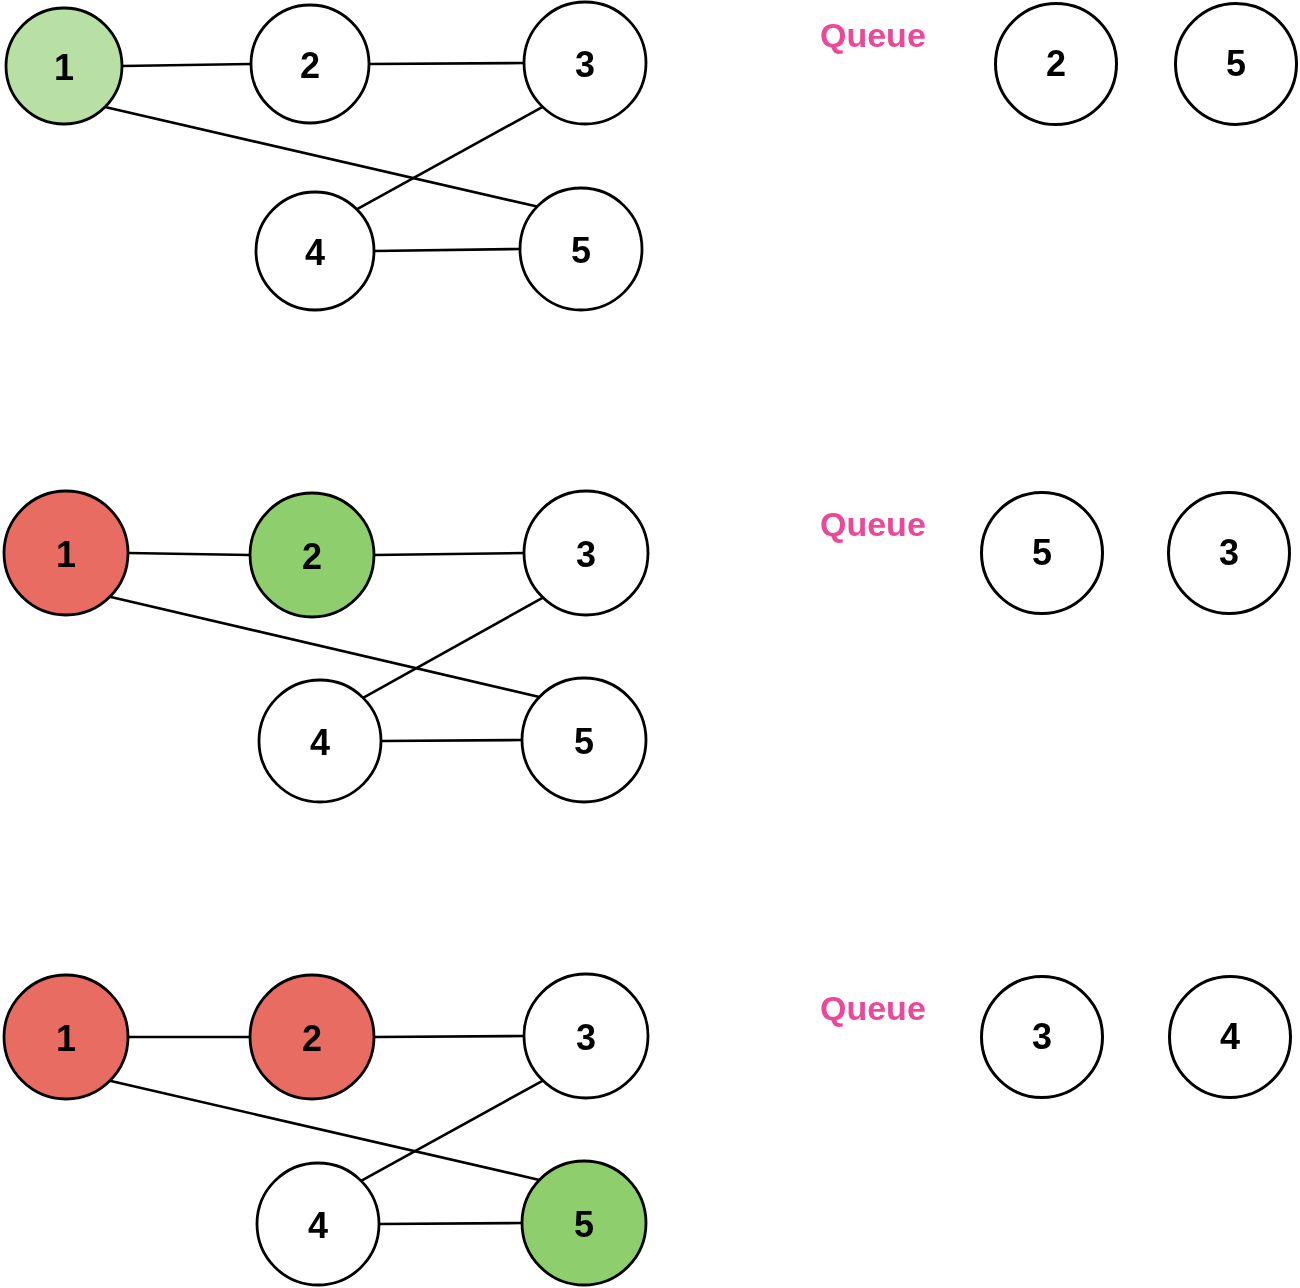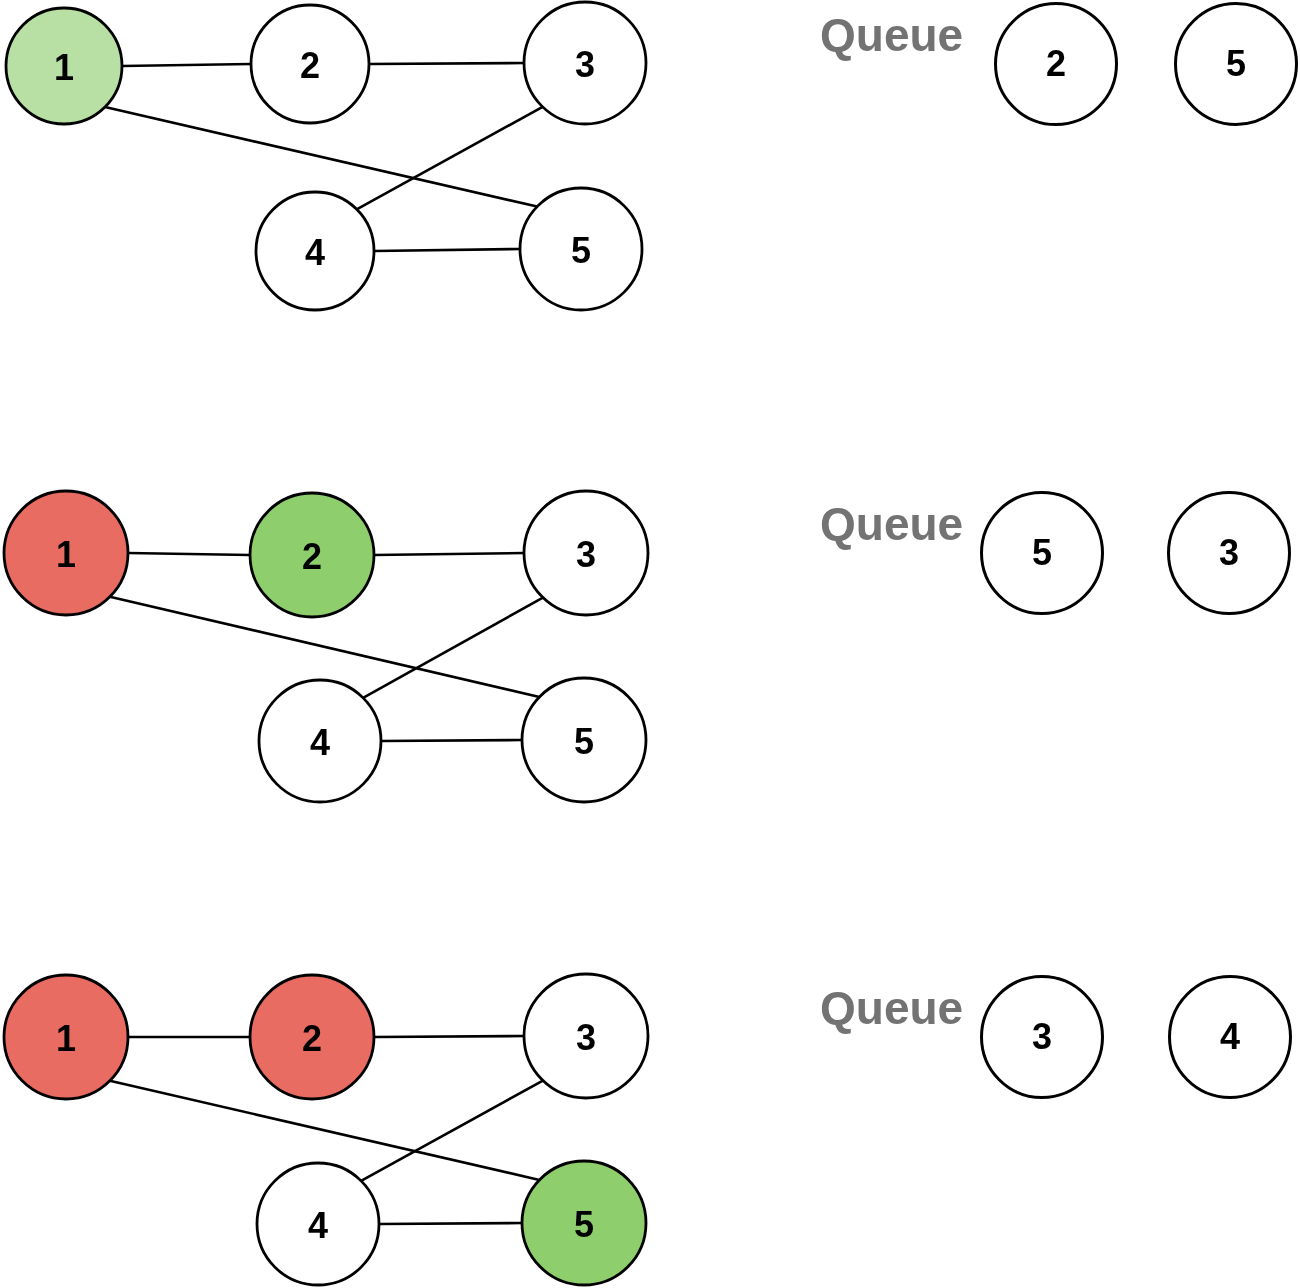--- a/index.html
+++ b/index.html
@@ -31,23 +31,23 @@
     overflow: visible;
   }
   .graph-svg text {
     font-family: "Liberation Sans", sans-serif;
     font-weight: bold;
     font-size: 36px;
     fill: #000000;
   }
   .queue-label {
     position: absolute;
-    font-size: 46px;
+    font-size: 34px;
     font-weight: bold;
-    color: #737373;
+    color: #ec4899;
     line-height: 34px;
     white-space: nowrap;
   }
   .queue-circle {
     position: absolute;
     box-sizing: border-box;
     border: 3px solid #000000;
     border-radius: 50%;
     background: #ffffff;
     display: flex;

